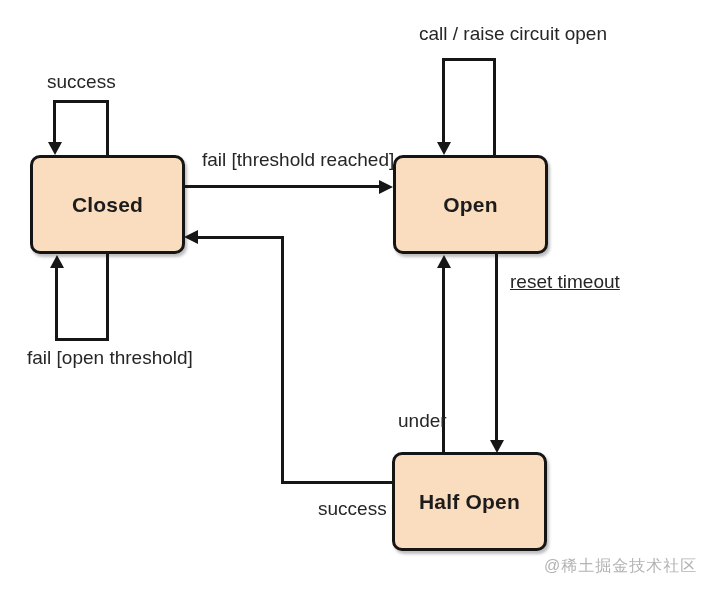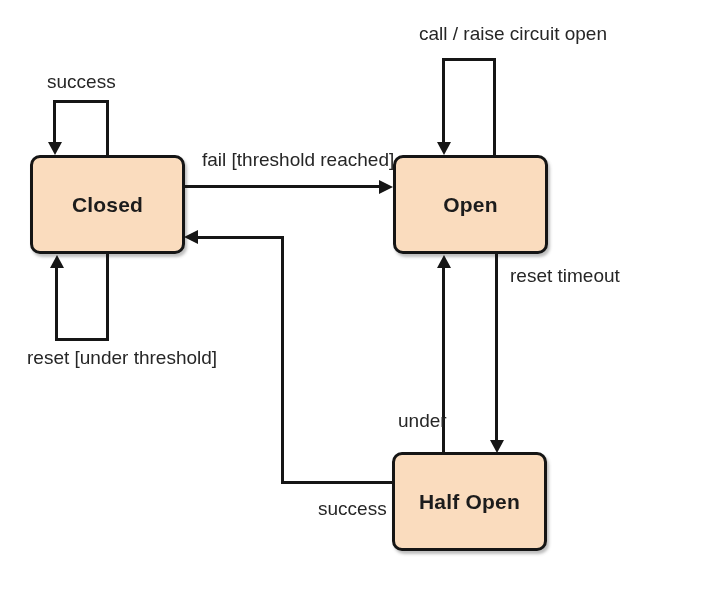--- a/index.html
+++ b/index.html
@@ -58,40 +58,41 @@
   <div class="ln" style="left:106px;top:100px;width:3px;height:56px;"></div>
   <div class="ln" style="left:53px;top:100px;width:56px;height:3px;"></div>
   <div class="ln" style="left:53px;top:100px;width:3px;height:43px;"></div>
   <div class="arrow down" style="left:48px;top:142px;"></div>
   <span class="edge-label" style="left:47px;top:71px;">success</span>
 
   <div class="ln" style="left:106px;top:253px;width:3px;height:88px;"></div>
   <div class="ln" style="left:55px;top:338px;width:54px;height:3px;"></div>
   <div class="ln" style="left:55px;top:267px;width:3px;height:74px;"></div>
   <div class="arrow up" style="left:50px;top:255px;"></div>
-  <span class="edge-label" style="left:27px;top:347px;">reset [under threshold]</span>
+  <span class="edge-label" style="left:27px;top:347px;">fail [open threshold]</span>
 
   <div class="ln" style="left:184px;top:185px;width:198px;height:3px;"></div>
   <div class="arrow right" style="left:379px;top:180px;"></div>
   <span class="edge-label" style="left:202px;top:149px;">fail [threshold reached]</span>
 
   <div class="ln" style="left:493px;top:58px;width:3px;height:99px;"></div>
   <div class="ln" style="left:442px;top:58px;width:54px;height:3px;"></div>
   <div class="ln" style="left:442px;top:58px;width:3px;height:85px;"></div>
   <div class="arrow down" style="left:437px;top:142px;"></div>
   <span class="edge-label" style="left:419px;top:23px;">call / raise circuit open</span>
 
   <div class="ln" style="left:495px;top:253px;width:3px;height:188px;"></div>
   <div class="arrow down" style="left:490px;top:440px;"></div>
-  <span class="edge-label" style="left:510px;top:265px;">reset timeout</span>
+  <span class="edge-label" style="left:510px;top:271px;text-decoration:underline;">reset timeout</span>
 
   <div class="ln" style="left:442px;top:268px;width:3px;height:187px;"></div>
   <div class="arrow up" style="left:437px;top:255px;"></div>
   <span class="edge-label" style="left:398px;top:410px;">under</span>
 
   <div class="ln" style="left:281px;top:481px;width:112px;height:3px;"></div>
   <div class="ln" style="left:281px;top:236px;width:3px;height:248px;"></div>
   <div class="ln" style="left:197px;top:236px;width:87px;height:3px;"></div>
   <div class="arrow left" style="left:184px;top:230px;"></div>
   <span class="edge-label" style="left:318px;top:498px;">success</span>
 
+  <span class="watermark">@稀土掘金技术社区</span>
 
 </div>
 
 </body></html>

